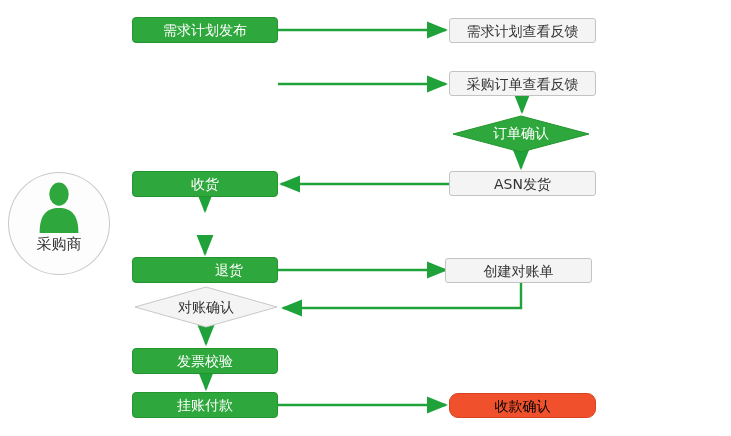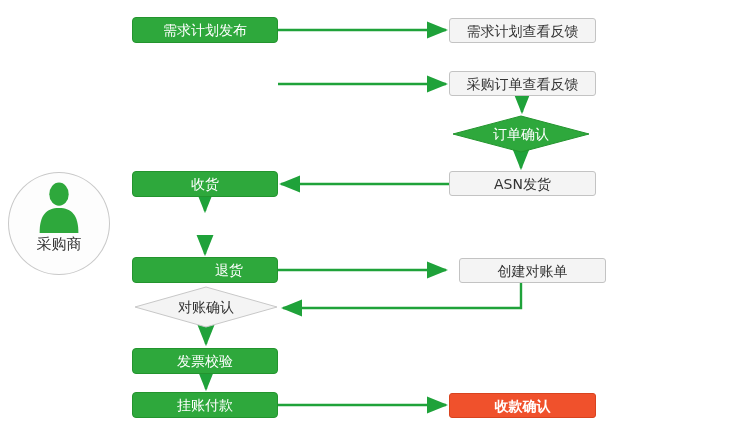--- a/index.html
+++ b/index.html
@@ -27,31 +27,31 @@
   }
   .green-node{
     width:146px;height:26px;background:var(--green);color:#ffffff;
     border:1px solid var(--green-border);border-radius:4px;
   }
   .white-node{
     width:147px;height:25px;background:var(--box-bg);color:var(--text-dark);
     border:1px solid var(--box-border);border-radius:3px;
   }
   .red-node{
-    width:147px;height:25px;background:var(--red);color:#ffffff;
-    border:1px solid var(--red-border);border-radius:3px;font-weight:bold;
+    width:147px;height:25px;background:var(--red);color:#000000;
+    border:1px solid var(--red-border);border-radius:9px;
   }
   .diamond{position:absolute;}
   .diamond svg{position:absolute;left:0;top:0;width:100%;height:100%;}
   .diamond .dlabel{
     position:absolute;left:0;top:0;width:100%;height:100%;
     display:flex;align-items:center;justify-content:center;font-size:14px;line-height:1;
   }
   .diamond-green polygon{fill:var(--green);stroke:var(--green-border);stroke-width:1;}
-  .diamond-green .dlabel{color:#ffffff;}
+  .diamond-green .dlabel{color:#ffffff;font-family:Liberation Serif, serif;}
   .diamond-white polygon{fill:#f4f4f4;stroke:#c8c8c8;stroke-width:1;}
   .diamond-white .dlabel{color:var(--text-dark);}
   .actor{
     position:absolute;width:102px;height:103px;border-radius:50%;
     background:#fdfdfd;border:1px solid var(--circle-border);box-sizing:border-box;
     display:flex;flex-direction:column;align-items:center;justify-content:flex-start;
   }
   .actor .icon{margin-top:8px;}
   .actor .actor-label{font-size:15px;color:var(--text-dark);line-height:1;margin-top:2px;}
 </style>
@@ -82,21 +82,21 @@
 
   <div class="node green-node" style="left:132px;top:17px;">需求计划发布</div>
   <div class="node green-node" style="left:132px;top:171px;">收货</div>
   <div class="node green-node" style="left:132px;top:257px;padding-left:48px;">退货</div>
   <div class="node green-node" style="left:132px;top:348px;">发票校验</div>
   <div class="node green-node" style="left:132px;top:392px;">挂账付款</div>
 
   <div class="node white-node" style="left:449px;top:18px;">需求计划查看反馈</div>
   <div class="node white-node" style="left:449px;top:71px;">采购订单查看反馈</div>
   <div class="node white-node" style="left:449px;top:171px;">ASN发货</div>
-  <div class="node white-node" style="left:459px;top:258px;">创建对账单</div>
+  <div class="node white-node" style="left:445px;top:258px;">创建对账单</div>
   <div class="node red-node" style="left:449px;top:393px;">收款确认</div>
 
   <div class="diamond diamond-green" style="left:452px;top:115px;width:138px;height:38px;">
     <svg viewBox="0 0 138 38" preserveAspectRatio="none">
       <polygon points="69,1 137,19 69,37 1,19"></polygon>
     </svg>
     <span class="dlabel">订单确认</span>
   </div>
 
   <div class="diamond diamond-white" style="left:134px;top:286px;width:144px;height:42px;">

